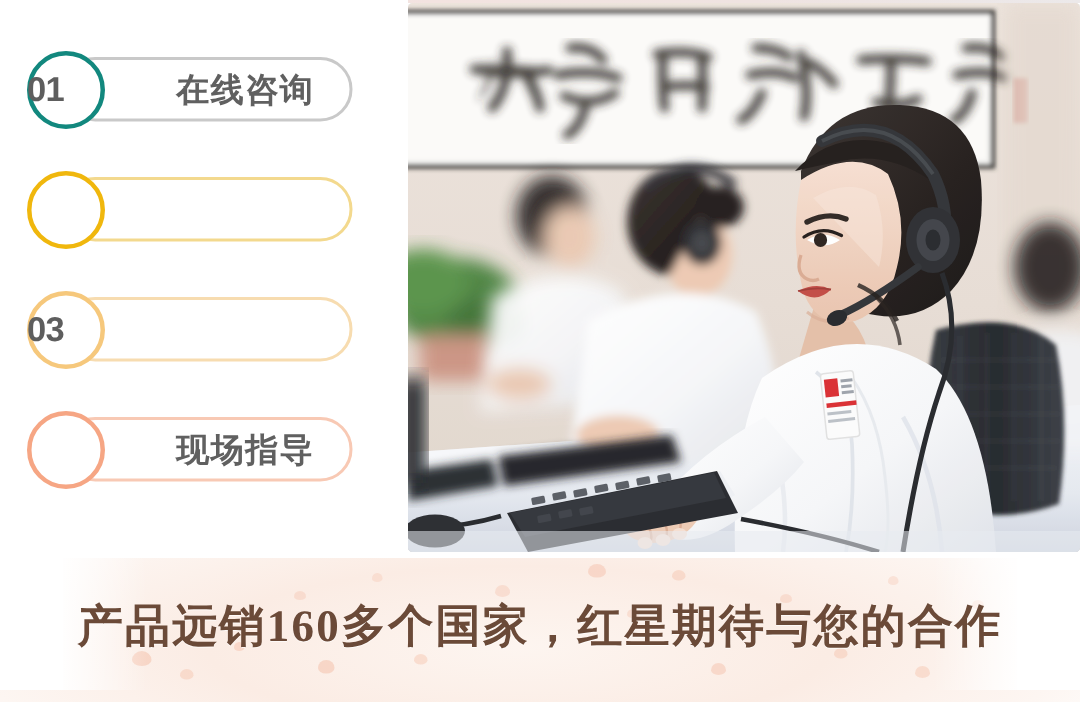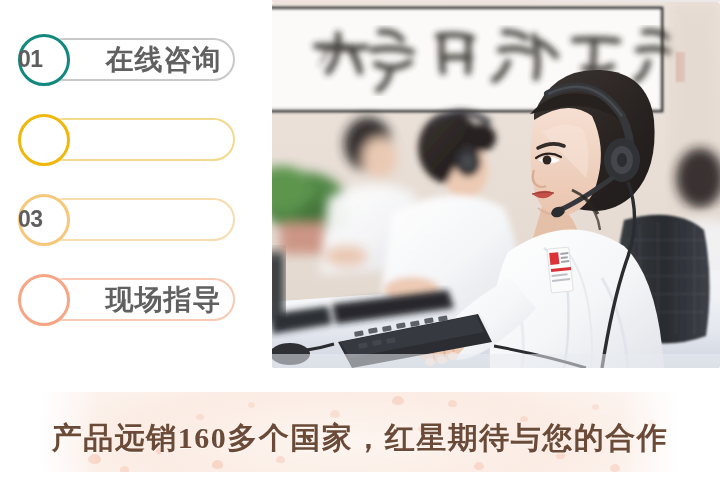--- a/index.html
+++ b/index.html
@@ -55,21 +55,21 @@
     background: #ffffff;
   }
   .step-label {
     position: absolute;
     left: 78px;
     top: 4px;
     width: 135px;
     height: 43px;
     line-height: 43px;
     text-align: center;
-    font-size: 28px;
+    font-size: 22px;
     font-weight: bold;
     color: #606060;
     letter-spacing: 1px;
     white-space: nowrap;
   }
   .step-circle {
     position: absolute;
     left: 0;
     top: 0;
     width: 52px;
@@ -108,23 +108,23 @@
     overflow: hidden;
     border-radius: 3px;
     background: #eef1f8;
   }
   .photo svg { display: block; }
 
   
   .banner {
     position: absolute;
     left: 0;
-    top: 392px;
+    top: 372px;
     width: 720px;
-    height: 80px;
+    height: 96px;
     overflow: hidden;
     background:
       radial-gradient(ellipse 460px 120px at 48% 62%, #fdf5f0 0%, #fbece4 45%, #fdf6f2 80%, #ffffff 100%),
       linear-gradient(180deg,#ffffff 0%, #fdf1ea 38%, #fbeadf 62%, #fefafa 100%);
   }
   .petal {
     position: absolute;
     border-radius: 50% 50% 50% 50% / 60% 60% 40% 40%;
     background: #f4bda6;
     opacity: .55;

